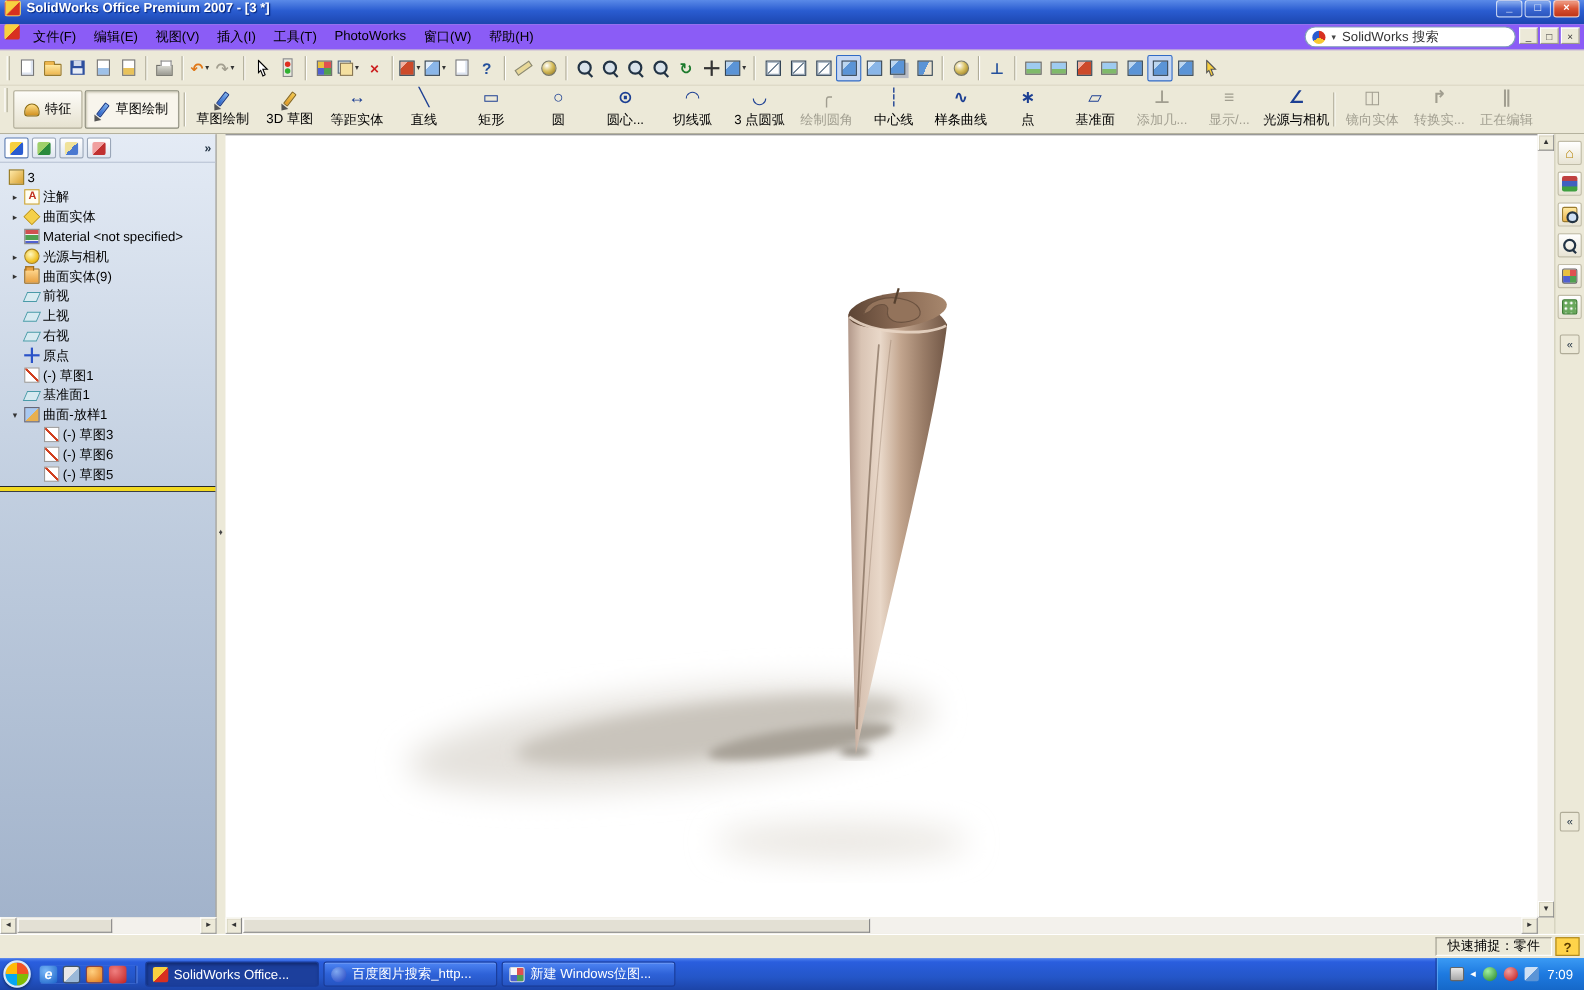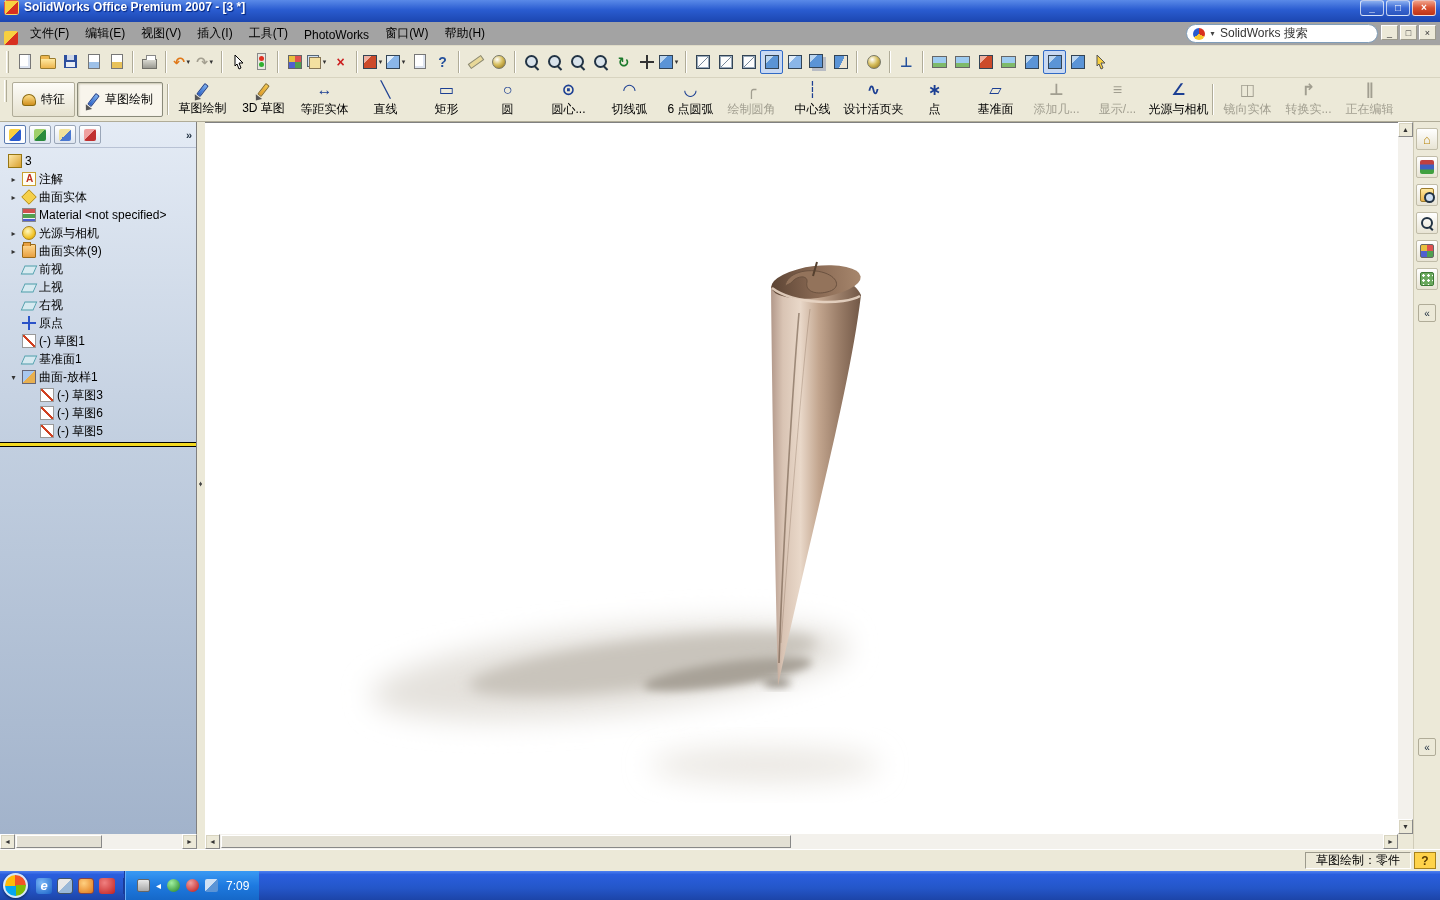--- a/index.html
+++ b/index.html
@@ -8,21 +8,21 @@
 
 
 #titlebar{position:absolute;left:0;top:0;width:1440px;height:22px;background:linear-gradient(180deg,#5a8ae8 0%,#2a5cd0 45%,#1c46b0 100%);display:flex;padding:0 4px;color:#fff;}
 .swlogo{width:15px;height:15px;background:linear-gradient(135deg,#f8d040 0 52%,#d83020 52%);border-radius:3px;border:1px solid #fff3;margin-right:5px;flex:0 0 15px;}
 #title-text{font-weight:bold;font-size:12px;text-shadow:1px 1px 1px #00227a;flex:1;white-space:nowrap;overflow:hidden;}
 .winbtns{display:flex;gap:2px;}
 .xpbtn{width:24px;height:16px;border-radius:3px;border:1px solid #ffffffb0;background:linear-gradient(#8cb0f0,#3a68d4 50%,#2b55bd);color:#fff;font-size:10px;font-weight:bold;display:flex;align-items:center;justify-content:center;line-height:1;}
 .xpbtn.close{background:linear-gradient(#f0a088,#d85030 50%,#bd3418);}
 
 
-#menubar{position:absolute;left:0;top:22px;width:1440px;height:24px;background:#a3a3a3;display:flex;align-items:flex-end;padding:0 4px;border-bottom:1px solid #e0dcc8;}
+#menubar{position:absolute;left:0;top:22px;width:1440px;height:24px;background:#8b5cf6;display:flex;align-items:flex-start;padding:0 4px;border-bottom:1px solid #e0dcc8;}
 .mini-logo{width:14px;height:14px;background:linear-gradient(135deg,#f8d040 0 52%,#d83020 52%);border-radius:2px;margin-right:4px;flex:0 0 14px;}
 .menu-item{padding:3px 8px;color:#000;white-space:nowrap;}
 #searchbox{position:absolute;right:62px;top:2px;width:192px;height:19px;background:#fff;border:1px solid #7f9db9;border-radius:10px;display:flex;align-items:center;padding:0 6px;gap:4px;}
 .sflag{width:12px;height:12px;border-radius:50%;background:conic-gradient(#d83020 0 33%,#f8c830 0 66%,#2a5cd0 0);flex:0 0 12px;}
 #searchbox .caret{font-size:8px;color:#444;}
 #search-text{color:#333;}
 .docbtns{position:absolute;right:4px;top:3px;display:flex;gap:2px;}
 .docbtn{width:17px;height:15px;background:#ece9d8;border:1px solid #fff;border-right-color:#9c9a8c;border-bottom-color:#9c9a8c;font-size:9px;display:flex;align-items:center;justify-content:center;color:#333;}
 
 
@@ -401,33 +401,33 @@
   <div class="cmdbtn">
       <span class="cg">⊙</span>
       <span class="cl">圆心...</span>
     </div>
   <div class="cmdbtn">
       <span class="cg">◠</span>
       <span class="cl">切线弧</span>
     </div>
   <div class="cmdbtn">
       <span class="cg">◡</span>
-      <span class="cl">6 点圆弧</span>
+      <span class="cl">3 点圆弧</span>
     </div>
   <div class="cmdbtn dis">
       <span class="cg">╭</span>
       <span class="cl">绘制圆角</span>
     </div>
   <div class="cmdbtn">
       <span class="cg">┆</span>
       <span class="cl">中心线</span>
     </div>
   <div class="cmdbtn">
       <span class="cg">∿</span>
-      <span class="cl">设计活页夹</span>
+      <span class="cl">样条曲线</span>
     </div>
   <div class="cmdbtn">
       <span class="cg">∗</span>
       <span class="cl">点</span>
     </div>
   <div class="cmdbtn">
       <span class="cg">▱</span>
       <span class="cl">基准面</span>
     </div>
   <div class="cmdbtn dis">
@@ -634,31 +634,45 @@
       </span>
     <span class="tpbtn">
         <span class="tp-ic tp-pw"></span>
       </span>
     <span class="tp-chev tp-gap1">«</span>
     <span class="tp-chev tp-gap2">«</span>
   </div>
 </div>
 
 <div id="statusbar">
-  <span class="scell">草图绘制：零件</span>
+  <span class="scell">快速捕捉：零件</span>
   <span class="scell help">?</span>
 </div>
 
 <div id="taskbar">
   <span class="orb"></span>
   <span id="quicklaunch">
     <span class="ql ie">e</span>
     <span class="ql desk"></span>
     <span class="ql mp"></span>
     <span class="ql bd"></span>
+  </span>
+  <span id="tasks">
+    <span class="taskbtn active">
+        <span class="tbic sw"></span>
+        <span class="tlb">SolidWorks Office...</span>
+      </span>
+    <span class="taskbtn">
+        <span class="tbic bd"></span>
+        <span class="tlb">百度图片搜索_http...</span>
+      </span>
+    <span class="taskbtn">
+        <span class="tbic bmp"></span>
+        <span class="tlb">新建 Windows位图...</span>
+      </span>
   </span>
   <span id="tray">
     <span class="trayic kb"></span>
     <span class="tray-chev">◂</span>
     <span class="trayic av"></span>
     <span class="trayic sec"></span>
     <span class="trayic vol"></span>
     <span id="clock">7:09</span>
   </span>
 </div>

